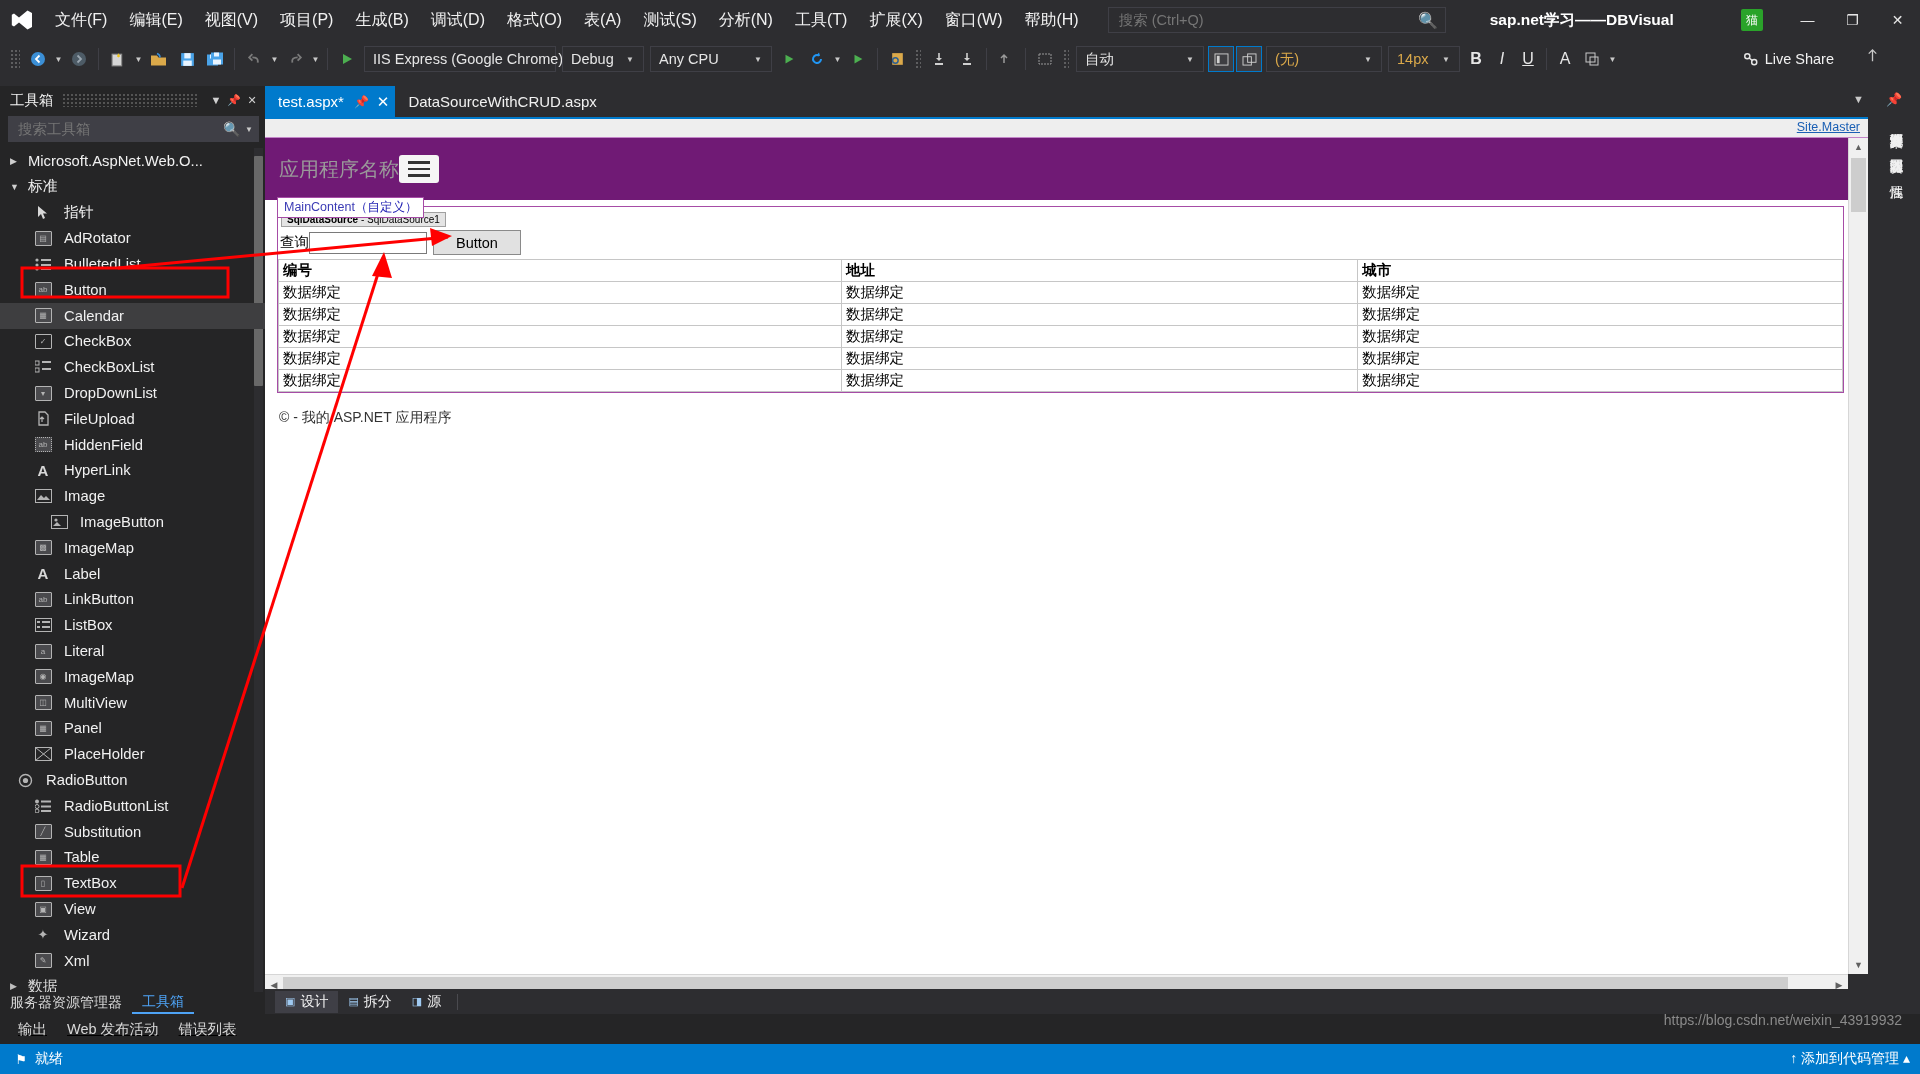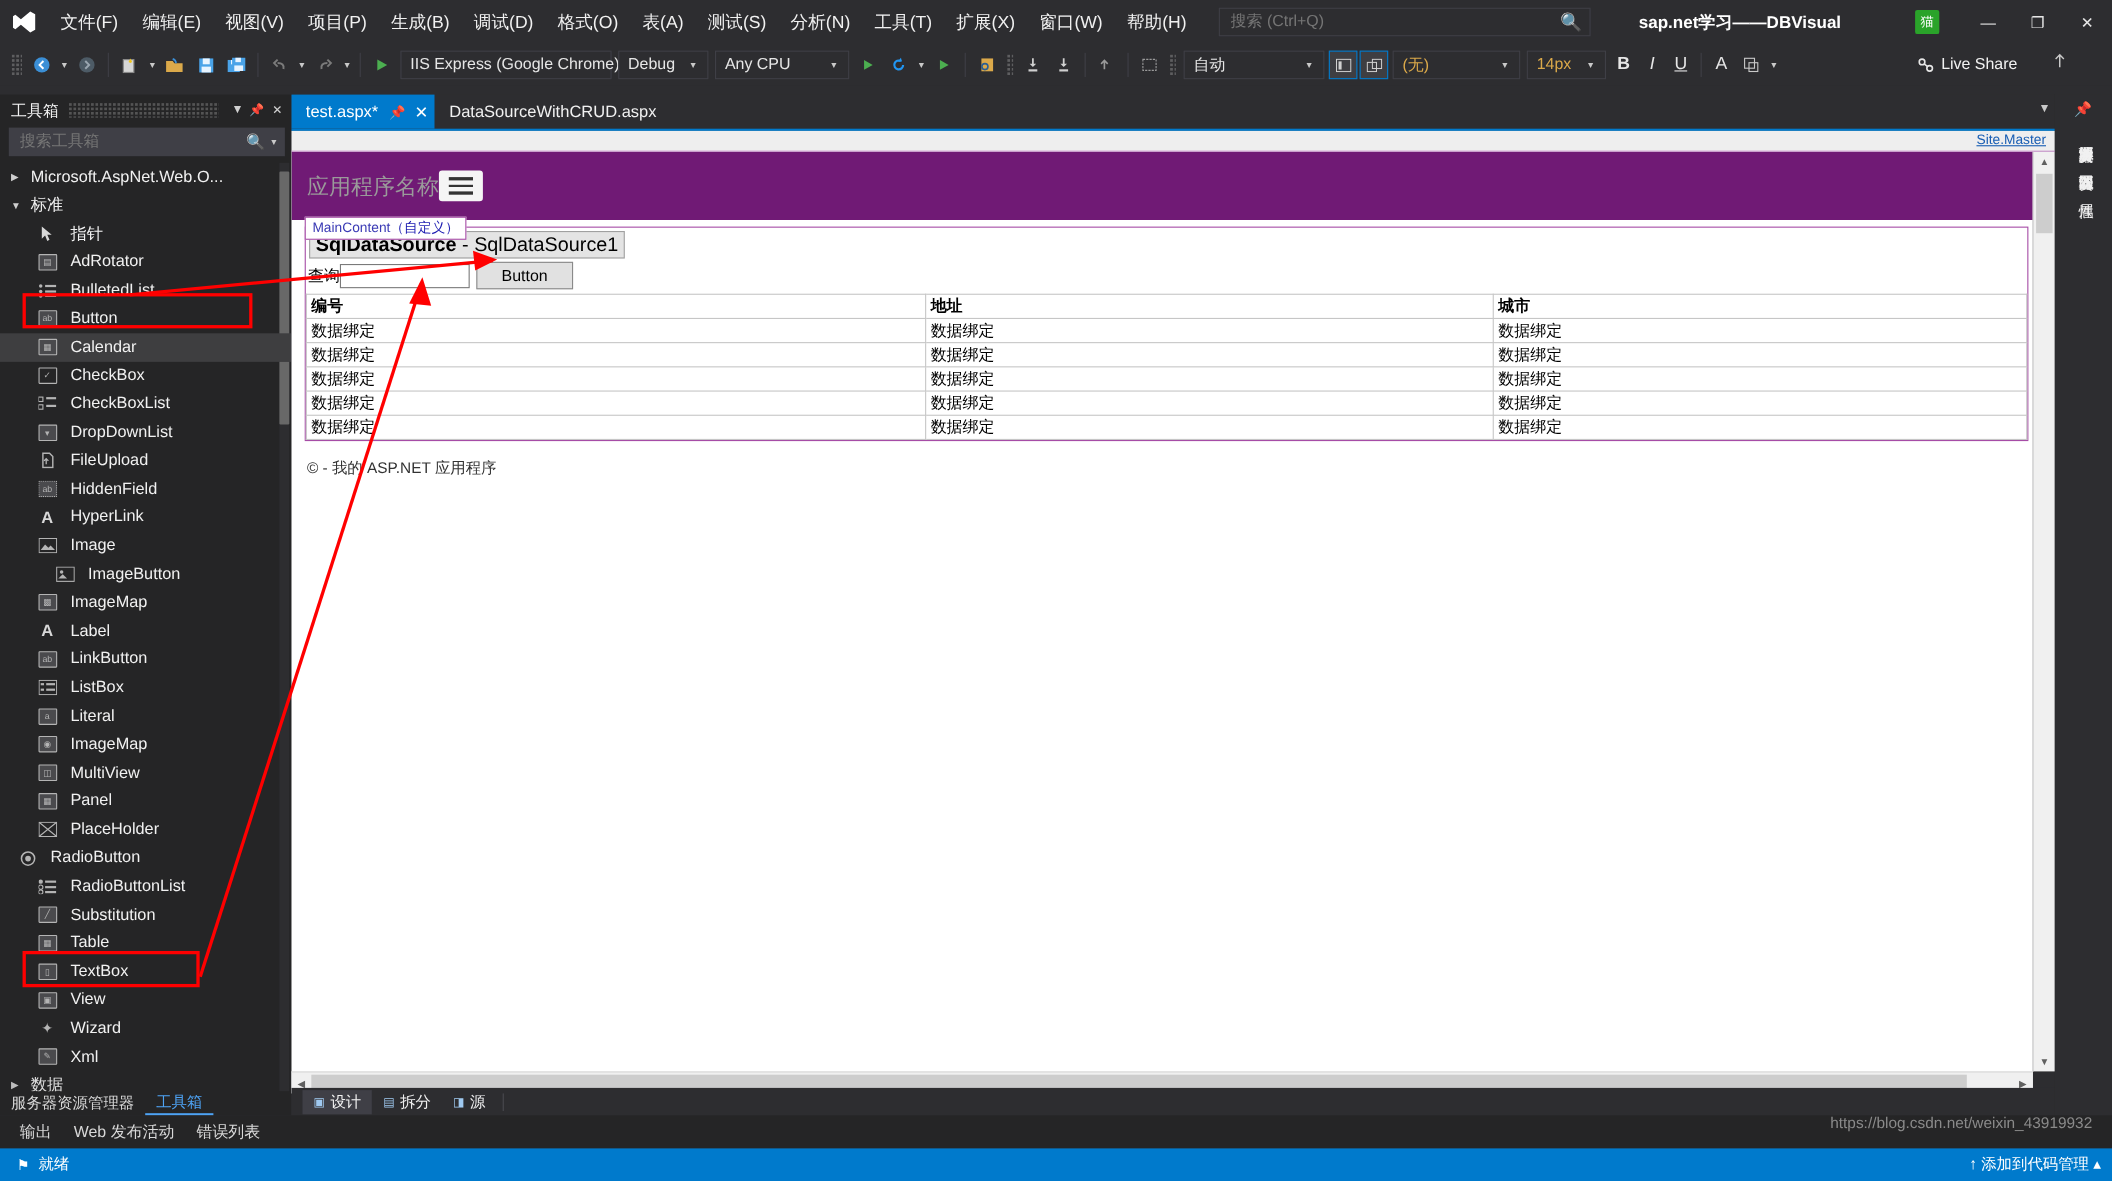--- a/index.html
+++ b/index.html
@@ -199,21 +199,21 @@
     border: 1.2px solid #a64ca6; color: #3b3bb5; font-size: 12.5px;
     padding: 1px 6px; z-index: 5; white-space: nowrap;
   }
   .region-tag .cn { color: #1a1ab0; }
   .region-box {
     margin: 0 4px 0 12px; border: 1.5px solid #a64ca6; background: #ffffff;
     padding: 0;
   }
   .sqlds-chip {
     display: inline-block; background: #e4e4e4; border: 1px solid #a0a0a0;
-    font-size: 18px; color: #000; padding: 1px 5px; margin: 1px 0 0 2px;
+    font-size: 10px; color: #000; padding: 1px 5px; margin: 1px 0 0 2px;
   }
   .sqlds-chip b { font-weight: bold; }
   .query-row { display: flex; align-items: center; padding: 3px 0 4px 2px; }
   .query-label { font-size: 14.5px; color: #000; }
   .query-input {
     width: 118px; height: 22px; border: 1.4px solid #7a7a7a; background: #fff;
   }
   .query-btn {
     margin-left: 6px; height: 25px; padding: 0 22px; background: #e1e1e1;
     border: 1.5px solid #8a8a8a; font-size: 14.5px; color: #000;
@@ -266,21 +266,21 @@
     writing-mode: vertical-rl; text-orientation: upright;
     color: #f1f1f1; font-size: 13.5px; padding: 10px 0;
     margin: 6px auto 0; letter-spacing: 0px; white-space: nowrap;
     display: block; width: 22px; text-align: left;
   }
   .rail-pin { color: #c9c9c9; font-size: 13px; text-align: center; padding-top: 6px; }
 
   
   .bottom-tabs {
     position: absolute; left: 0; right: 0; bottom: 30px; height: 30px;
-    background: #252526; display: flex; align-items: center; padding-left: 8px;
+    background: #252526; display: flex; align-items: center; padding-left: 8px; text-decoration: underline;
   }
   .btab { color: #d8d8d8; font-size: 14.5px; padding: 0 10px; height: 30px;
     display: flex; align-items: center; }
 
   .statusbar {
     position: absolute; left: 0; right: 0; bottom: 0; height: 30px;
     background: #007acc; display: flex; align-items: center;
     color: #ffffff; font-size: 14px;
   }
   .sb-flag { width: 26px; display: flex; align-items: center; justify-content: center;

